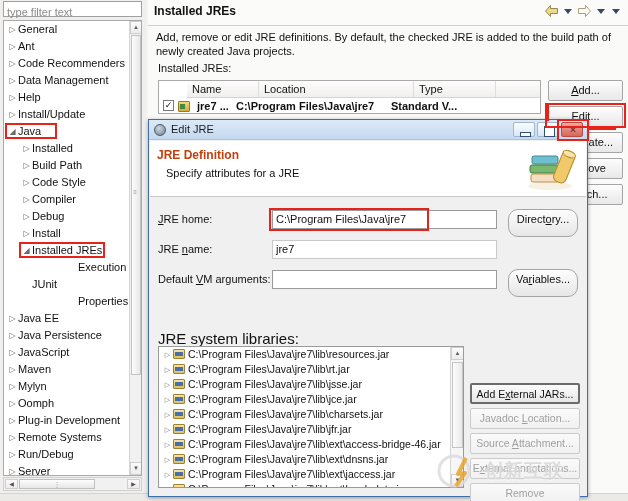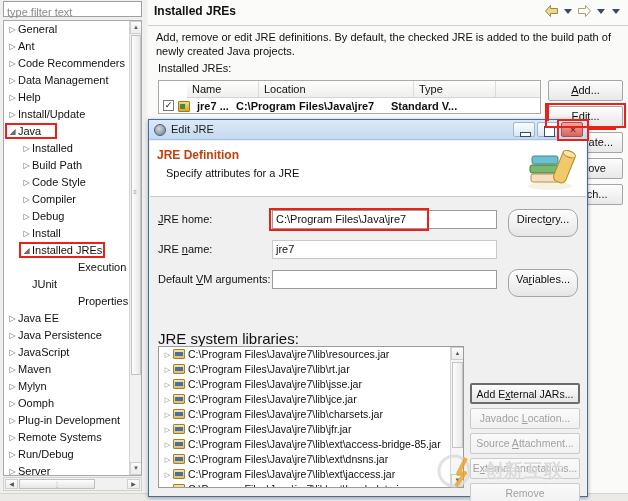--- a/index.html
+++ b/index.html
@@ -467,21 +467,21 @@
       <div id="libs-label">JRE system libraries:</div>
 
       <div id="libs-box">
         <div id="libs-inner">
             <div class="librow"><span class="lib-tw">▷</span><span class="lib-ic"></span><span>C:\Program Files\Java\jre7\lib\resources.jar</span></div>
             <div class="librow"><span class="lib-tw">▷</span><span class="lib-ic"></span><span>C:\Program Files\Java\jre7\lib\rt.jar</span></div>
             <div class="librow"><span class="lib-tw">▷</span><span class="lib-ic"></span><span>C:\Program Files\Java\jre7\lib\jsse.jar</span></div>
             <div class="librow"><span class="lib-tw">▷</span><span class="lib-ic"></span><span>C:\Program Files\Java\jre7\lib\jce.jar</span></div>
             <div class="librow"><span class="lib-tw">▷</span><span class="lib-ic"></span><span>C:\Program Files\Java\jre7\lib\charsets.jar</span></div>
             <div class="librow"><span class="lib-tw">▷</span><span class="lib-ic"></span><span>C:\Program Files\Java\jre7\lib\jfr.jar</span></div>
-            <div class="librow"><span class="lib-tw">▷</span><span class="lib-ic"></span><span>C:\Program Files\Java\jre7\lib\ext\access-bridge-85.jar</span></div>
+            <div class="librow"><span class="lib-tw">▷</span><span class="lib-ic"></span><span>C:\Program Files\Java\jre7\lib\ext\access-bridge-46.jar</span></div>
             <div class="librow"><span class="lib-tw">▷</span><span class="lib-ic"></span><span>C:\Program Files\Java\jre7\lib\ext\dnsns.jar</span></div>
             <div class="librow"><span class="lib-tw">▷</span><span class="lib-ic"></span><span>C:\Program Files\Java\jre7\lib\ext\jaccess.jar</span></div>
             <div class="librow"><span class="lib-tw">▷</span><span class="lib-ic"></span><span>C:\Program Files\Java\jre7\lib\ext\localedata.jar</span></div>
           </div>
         <div id="libs-vsb">
           <div class="sb-arrow" style="top:0;width:13px">▲</div>
           <div id="libs-vsb-thumb"></div>
           <div class="sb-arrow" style="bottom:0;width:13px">▼</div>
         </div>
       </div>

